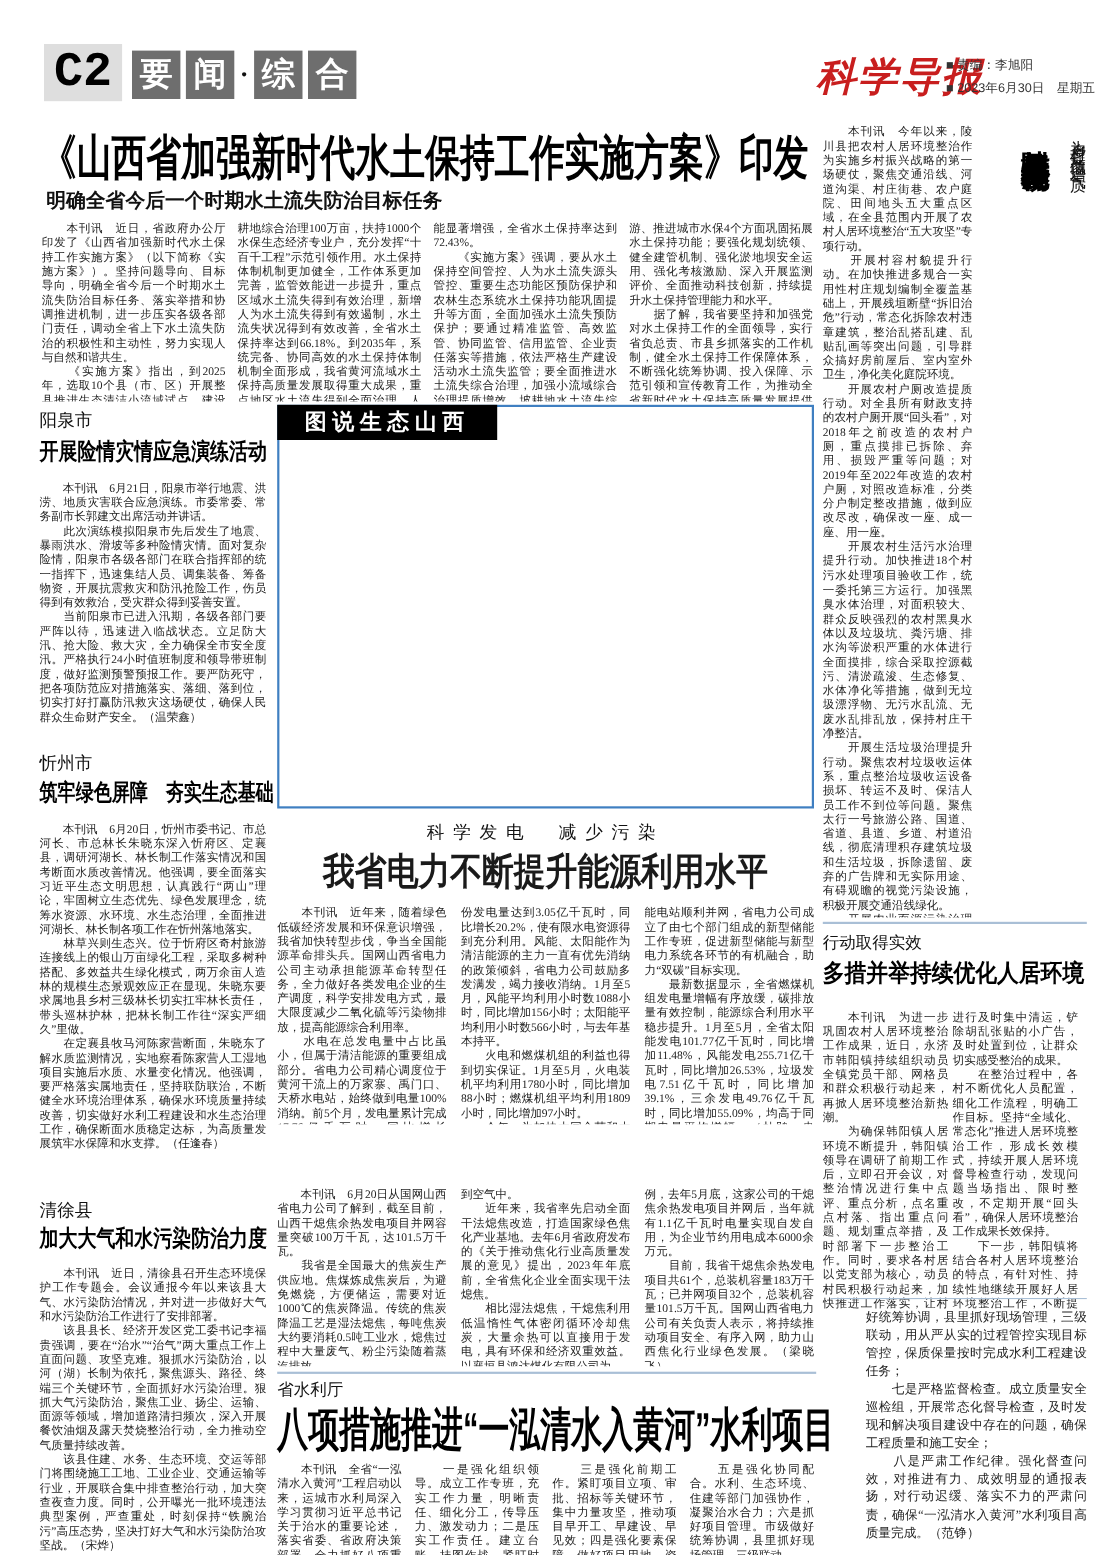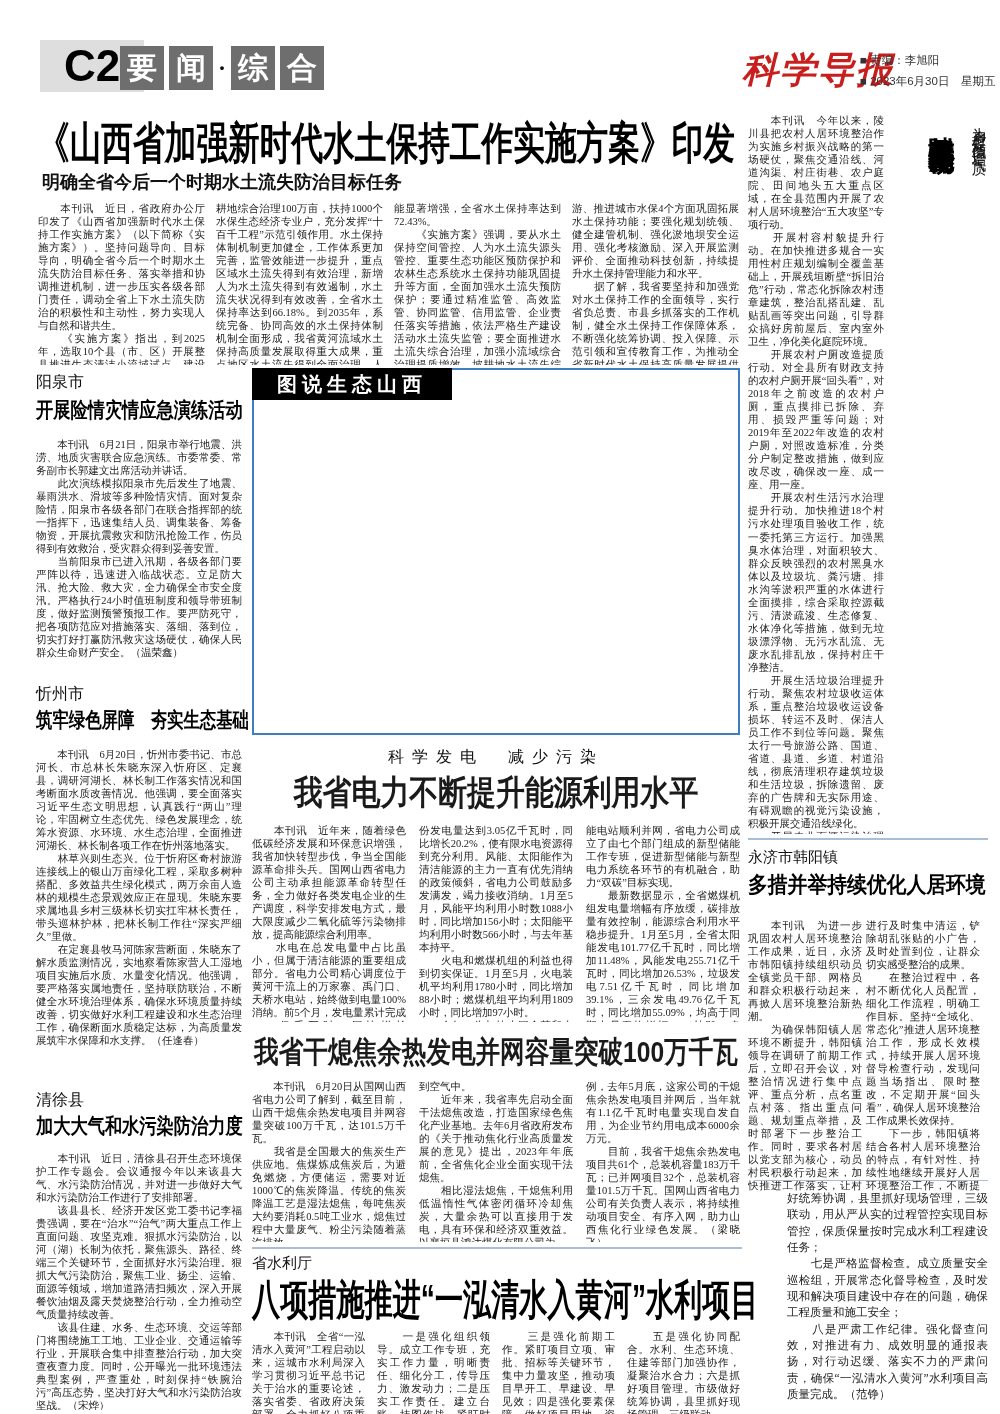--- a/index.html
+++ b/index.html
@@ -4,21 +4,21 @@
 <style>
   html,body{margin:0;padding:0;background:#9a9a9a;}
   .page{position:relative;width:1000px;height:1414px;margin:0 auto;background:#ffffff;
         overflow:hidden;font-family:"Liberation Serif",serif;color:#1a1a1a;}
   .abs{position:absolute;}
   .sans{font-family:"Liberation Sans",sans-serif;}
   .body-text{font-size:10.5px;line-height:1.24;text-align:justify;white-space:pre-line;
              overflow:hidden;color:#222;}
   .cols{display:flex;}
   
-  .c2{left:40px;top:40px;font-size:44px;font-weight:bold;background:#dedede;padding:1px 24px;color:#000;}
+  .c2{left:40px;top:40px;font-size:44px;font-weight:bold;background:#dedede;padding:1px 9px;color:#000;font-family:Liberation Mono, monospace;}
   .secrow{left:120px;top:46px;display:flex;align-items:center;gap:5px;}
   .sbox{width:44px;height:44px;background:#6e6e6e;color:#fff;font-weight:bold;font-size:30px;
         line-height:44px;text-align:center;}
   .sdot{font-size:24px;font-weight:bold;color:#111;}
   .masthead{left:742px;top:46px;font-size:36px;font-weight:bold;font-style:italic;
             color:#c81e1e;letter-spacing:2px;}
   .hmeta{left:860px;top:50px;font-size:11.5px;line-height:1.8;color:#333;}
   
   .lead-hl{left:38px;top:114px;font-size:44px;font-weight:bold;white-space:nowrap;
            transform:scaleX(0.72);transform-origin:0 0;color:#000;}
@@ -141,23 +141,20 @@
   <div class="abs ctr cols" style="top:824px;gap:13px;">
     <div class="body-text ctr-col">　　本刊讯　近年来，随着绿色低碳经济发展和环保意识增强，我省加快转型步伐，争当全国能源革命排头兵。国网山西省电力公司主动承担能源革命转型任务，全力做好各类发电企业的生产调度，科学安排发电方式，最大限度减少二氧化硫等污染物排放，提高能源综合利用率。
 　　水电在总发电量中占比虽小，但属于清洁能源的重要组成部分。省电力公司精心调度位于黄河干流上的万家寨、禹门口、天桥水电站，始终做到电量100%消纳。前5个月，发电量累计完成17.76亿千瓦时，同比增长0.71%，其中，5月</div>
     <div class="body-text ctr-col">份发电量达到3.05亿千瓦时，同比增长20.2%，使有限水电资源得到充分利用。风能、太阳能作为清洁能源的主力一直有优先消纳的政策倾斜，省电力公司鼓励多发满发，竭力接收消纳。1月至5月，风能平均利用小时数1088小时，同比增加156小时；太阳能平均利用小时数566小时，与去年基本持平。
 　　火电和燃煤机组的利益也得到切实保证。1月至5月，火电装机平均利用1780小时，同比增加88小时；燃煤机组平均利用1809小时，同比增加97小时。
 　　今年，为加快大同合荣和大同国宁时代两座储</div>
     <div class="body-text ctr-col">能电站顺利并网，省电力公司成立了由七个部门组成的新型储能工作专班，促进新型储能与新型电力系统各环节的有机融合，助力“双碳”目标实现。
 　　最新数据显示，全省燃煤机组发电量增幅有序放缓，碳排放量有效控制，能源综合利用水平稳步提升。1月至5月，全省太阳能发电101.77亿千瓦时，同比增加11.48%，风能发电255.71亿千瓦时，同比增加26.53%，垃圾发电7.51亿千瓦时，同比增加39.1%，三余发电49.76亿千瓦时，同比增加55.09%，均高于同期电量平均增幅。（杜鹃　冉涌）</div>
   </div>
 
-  <div class="abs ctr center-wrap" style="top:1032px;">
-    <span class="cdq-hl sans">我省干熄焦余热发电并网容量突破100万千瓦</span>
-  </div>
   <div class="abs ctr cols" style="top:1080px;gap:13px;">
     <div class="body-text cdq-col">　　本刊讯　6月20日从国网山西省电力公司了解到，截至目前，山西干熄焦余热发电项目并网容量突破100万千瓦，达101.5万千瓦。
 　　我省是全国最大的焦炭生产供应地。焦煤炼成焦炭后，为避免燃烧，方便储运，需要对近1000℃的焦炭降温。传统的焦炭降温工艺是湿法熄焦，每吨焦炭大约要消耗0.5吨工业水，熄焦过程中大量废气、粉尘污染随着蒸汽排放</div>
     <div class="body-text cdq-col">到空气中。
 　　近年来，我省率先启动全面干法熄焦改造，打造国家绿色焦化产业基地。去年6月省政府发布的《关于推动焦化行业高质量发展的意见》提出，2023年年底前，全省焦化企业全面实现干法熄焦。
 　　相比湿法熄焦，干熄焦利用低温惰性气体密闭循环冷却焦炭，大量余热可以直接用于发电，具有环保和经济双重效益。以襄垣县鸿达煤化有限公司为</div>
     <div class="body-text cdq-col">例，去年5月底，这家公司的干熄焦余热发电项目并网后，当年就有1.1亿千瓦时电量实现自发自用，为企业节约用电成本6000余万元。
 　　目前，我省干熄焦余热发电项目共61个，总装机容量183万千瓦；已并网项目32个，总装机容量101.5万千瓦。国网山西省电力公司有关负责人表示，将持续推动项目安全、有序入网，助力山西焦化行业绿色发展。（梁晓飞）</div>
   </div>
 
@@ -172,21 +169,21 @@
 　　开展村容村貌提升行动。在加快推进多规合一实用性村庄规划编制全覆盖基础上，开展残垣断壁“拆旧治危”行动，常态化拆除农村违章建筑，整治乱搭乱建、乱贴乱画等突出问题，引导群众搞好房前屋后、室内室外卫生，净化美化庭院环境。
 　　开展农村户厕改造提质行动。对全县所有财政支持的农村户厕开展“回头看”，对2018年之前改造的农村户厕，重点摸排已拆除、弃用、损毁严重等问题；对2019年至2022年改造的农村户厕，对照改造标准，分类分户制定整改措施，做到应改尽改，确保改一座、成一座、用一座。
 　　开展农村生活污水治理提升行动。加快推进18个村污水处理项目验收工作，统一委托第三方运行。加强黑臭水体治理，对面积较大、群众反映强烈的农村黑臭水体以及垃圾坑、粪污塘、排水沟等淤积严重的水体进行全面摸排，综合采取控源截污、清淤疏浚、生态修复、水体净化等措施，做到无垃圾漂浮物、无污水乱流、无废水乱排乱放，保持村庄干净整洁。
 　　开展生活垃圾治理提升行动。聚焦农村垃圾收运体系，重点整治垃圾收运设备损坏、转运不及时、保洁人员工作不到位等问题。聚焦太行一号旅游公路、国道、省道、县道、乡道、村道沿线，彻底清理积存建筑垃圾和生活垃圾，拆除遗留、废弃的广告牌和无实际用途、有碍观瞻的视觉污染设施，积极开展交通沿线绿化。
 　　开展农业面源污染治理行动。聚焦农田、河道、林区等，彻底清理秸秆、地膜、畜禽粪污、肥料种子农药包装物等农业生产废弃物；规范村庄畜禽散养行为；拆除农业生产区域内的违法设施建筑，整治后及时复垦、复绿，实现农业设施整齐、生产过程清洁、田园环境整洁。
 　　为确保农村人居环境整治“五大攻坚”行动取得实效，陵川县建立组织领导机制，成立工作专班；建立部门联动机制，组建了由县直单位牵头的工作小组，明确职责，压实责任；建立资金投入机制，统筹乡村振兴专项资金等，对符合条件的农村人居环境整治项目予以支持；建立观摩交流机制，总结经验做法，找准差距不足，对标整治提升；建立督查考核机制，清单交办，限期整改；建立后续管护机制，分类建立长效管护机制。（吴艳斐）</span>
   </div>
 
   <div class="abs hdiv" style="left:748px;top:838px;width:240px;"></div>
 
-  <div class="abs kicker" style="left:748px;top:848px;font-size:15px;">永济市韩阳镇</div>
+  <div class="abs kicker" style="left:748px;top:848px;font-size:15px;">行动取得实效</div>
   <div class="abs rail-hl" style="left:748px;top:870px;font-size:22px;transform:scaleX(0.9);">多措并举持续优化人居环境</div>
   <div class="abs cols" style="left:748px;top:906px;width:240px;gap:4px;margin-top:13px;">
     <div class="body-text yj-col">　　本刊讯　为进一步巩固农村人居环境整治工作成果，近日，永济市韩阳镇持续组织动员全镇党员干部、网格员和群众积极行动起来，再掀人居环境整治新热潮。
 　　为确保韩阳镇人居环境不断提升，韩阳镇领导在调研了前期工作后，立即召开会议，对整治情况进行集中点评、重点分析，点名重点村落、指出重点问题、规划重点举措，及时部署下一步整治工作。同时，要求各村居以党支部为核心，动员村民积极行动起来，加快推进工作落实，让村庄更加整洁、宜居、美丽。
 　　在整治行动中，韩阳镇干群上下齐心，以清理房前屋后生活垃圾、整治杂物、柴草垛乱堆乱放等作为重点，对积存垃圾</div>
     <div class="body-text yj-col">进行及时集中清运，铲除胡乱张贴的小广告，及时处置到位，让群众切实感受整治的成果。
 　　在整治过程中，各村不断优化人员配置，细化工作流程，明确工作目标。坚持“全域化、常态化”推进人居环境整治工作，形成长效模式，持续开展人居环境督导检查行动，发现问题当场指出、限时整改，不定期开展“回头看”，确保人居环境整治工作成果长效保持。
 　　下一步，韩阳镇将结合各村人居环境整治的特点，有针对性、持续性地继续开展好人居环境整治工作，不断提升村容村貌，为乡村振兴赋能添力。（曹亚鹏　张国娟）</div>
   </div>
 

